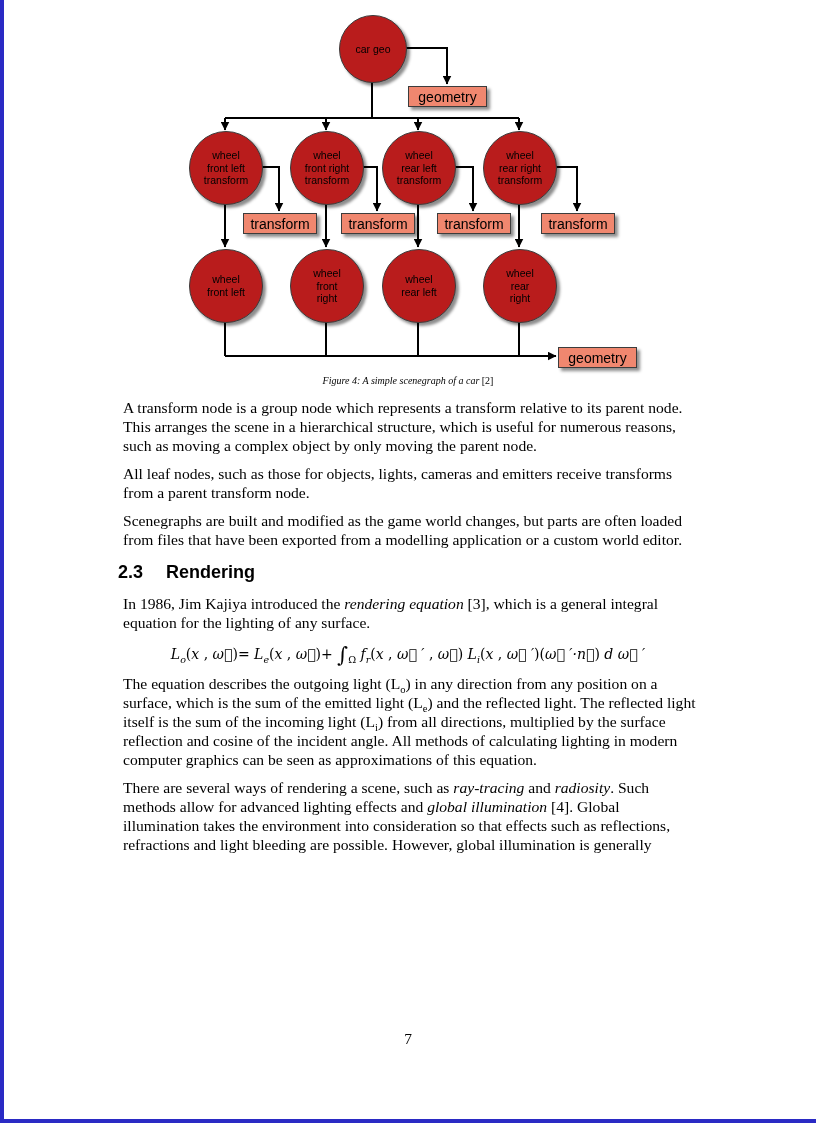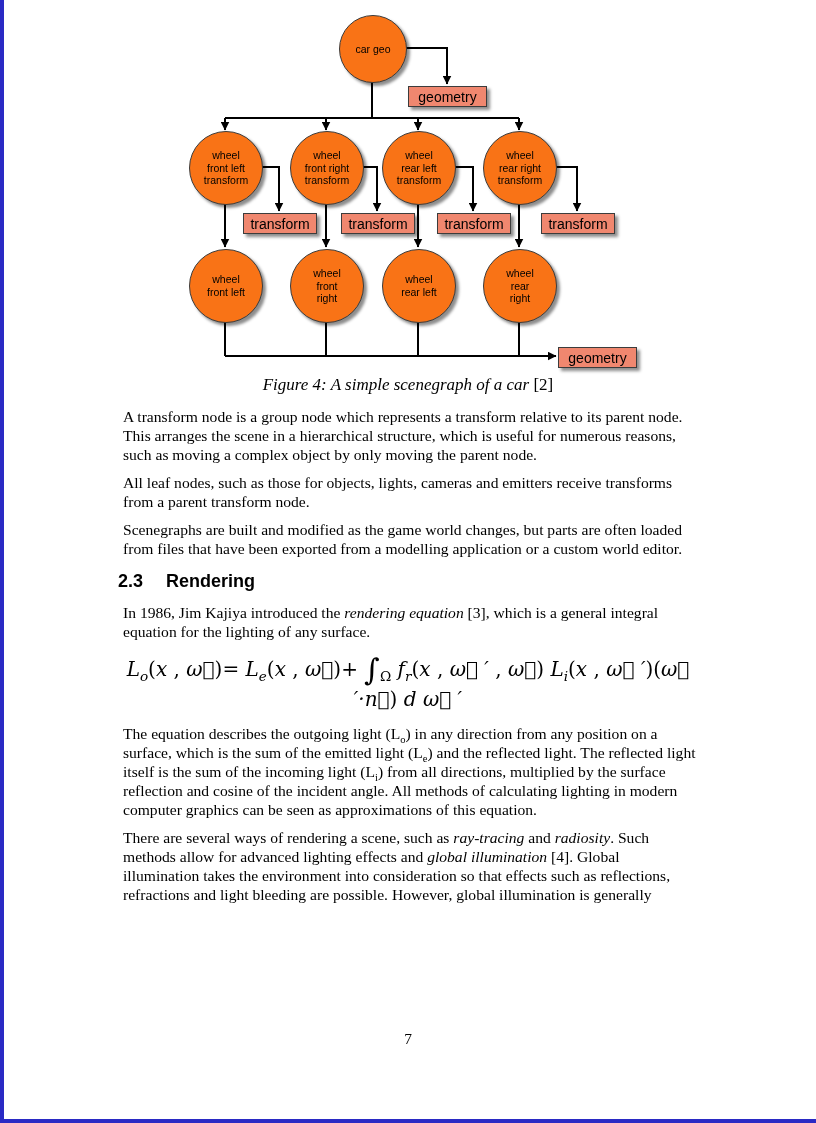--- a/index.html
+++ b/index.html
@@ -9,33 +9,33 @@
   .edge-bottom { position:absolute; left:0; top:1119px; width:816px; height:4px; background:#2a2ac4; }
 
   .running-header { padding-top:74px; text-align:center; }
   .header-title { font-style:italic; font-size:16.5px; }
   .header-rule  { width:428px; height:0; margin:3px auto 0 auto; border-top:2px solid #000; }
 
   .figure { position:relative; height:368px; margin-top:5px; font-family:"Liberation Sans", sans-serif; }
   .connectors { position:absolute; left:0; top:0; }
   .node { position:absolute; display:flex; align-items:center; justify-content:center;
           text-align:center; white-space:pre-line; color:#000; }
-  .circle { border-radius:50%; background:#f97316; border:1px solid #3c3c3c;
+  .circle { border-radius:50%; background:#b91c1c; border:1px solid #3c3c3c;
             box-shadow:3px 3px 3px rgba(0,0,0,0.45); font-size:10.5px; line-height:1.2; }
   .rbox { background:#f0876f; border:1px solid #3c3c3c;
           box-shadow:3px 3px 3px rgba(0,0,0,0.45); font-size:14px; }
 
-  .caption { text-align:center; font-size:17px; margin:2px 0 12px 0; }
+  .caption { text-align:center; font-size:10px; margin:2px 0 12px 0; }
   .content { margin:0 118px; }
   .content p { font-size:15.6px; line-height:1.22; margin:0 0 9px 5px; }
   .section { font-family:"Liberation Sans", sans-serif; font-weight:bold; font-size:18px;
              margin:13px 0 11px 0; }
   .sec-num { display:inline-block; min-width:48px; }
   .it { font-style:italic; }
-  .equation { text-align:center; font-size:20px; margin:11px 0 13px 0;
+  .equation { text-align:center; font-size:14px; margin:11px 0 7px 0;
               font-family:"DejaVu Serif", serif; }
   .equation sub, .content sub { font-size:0.68em; line-height:0; }
   .big-op { font-size:1.5em; vertical-align:-0.12em; }
   .page-number { position:absolute; top:1030px; left:0; width:816px; text-align:center; font-size:15.5px; }
 </style>
 </head>
 <body>
 
 <div class="page">
   <div class="edge-left"></div>

